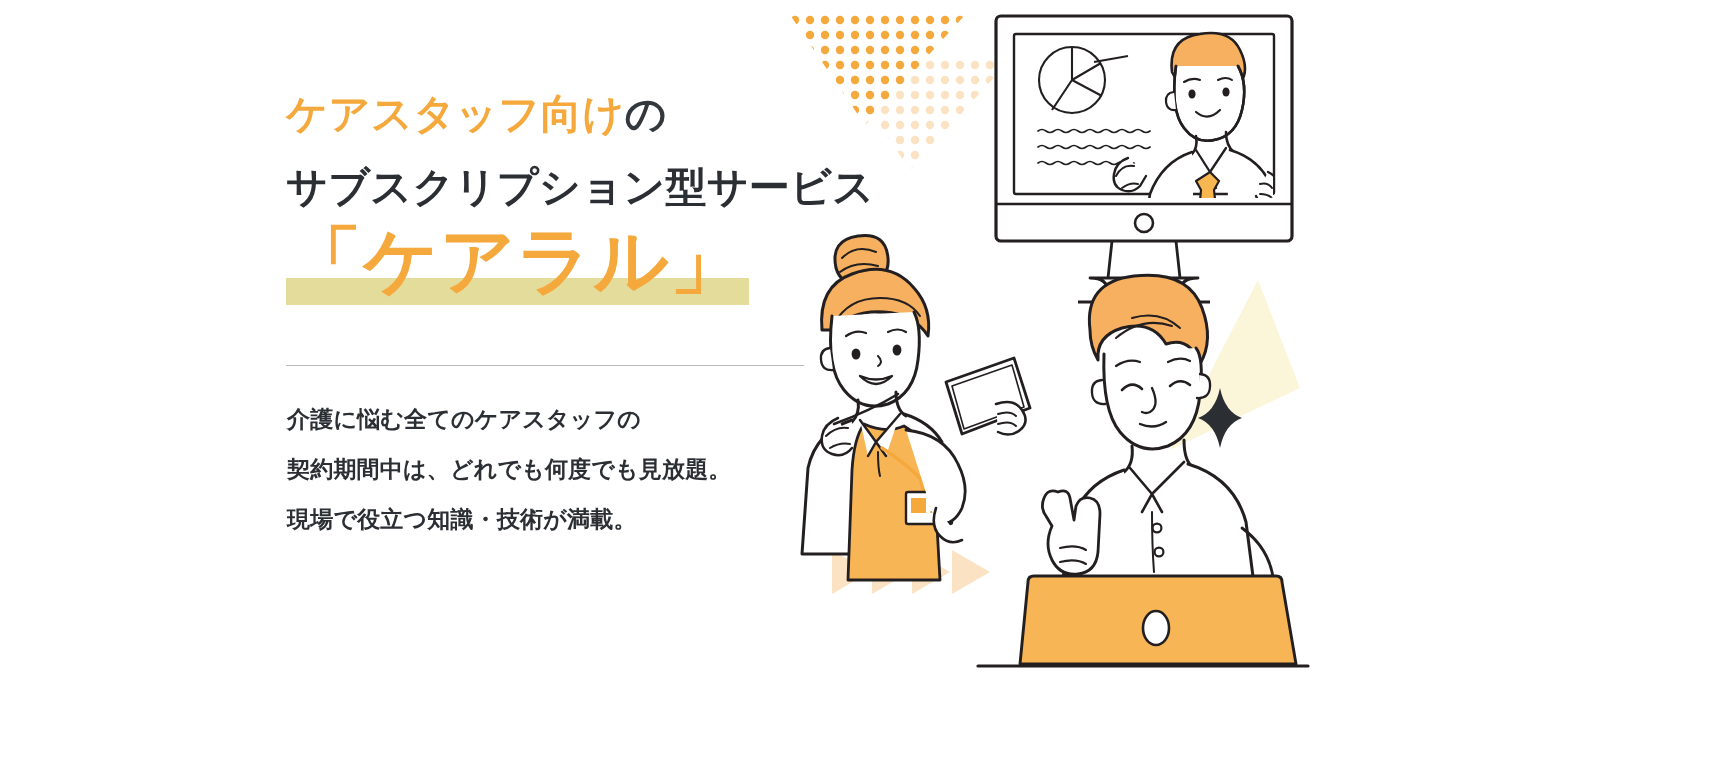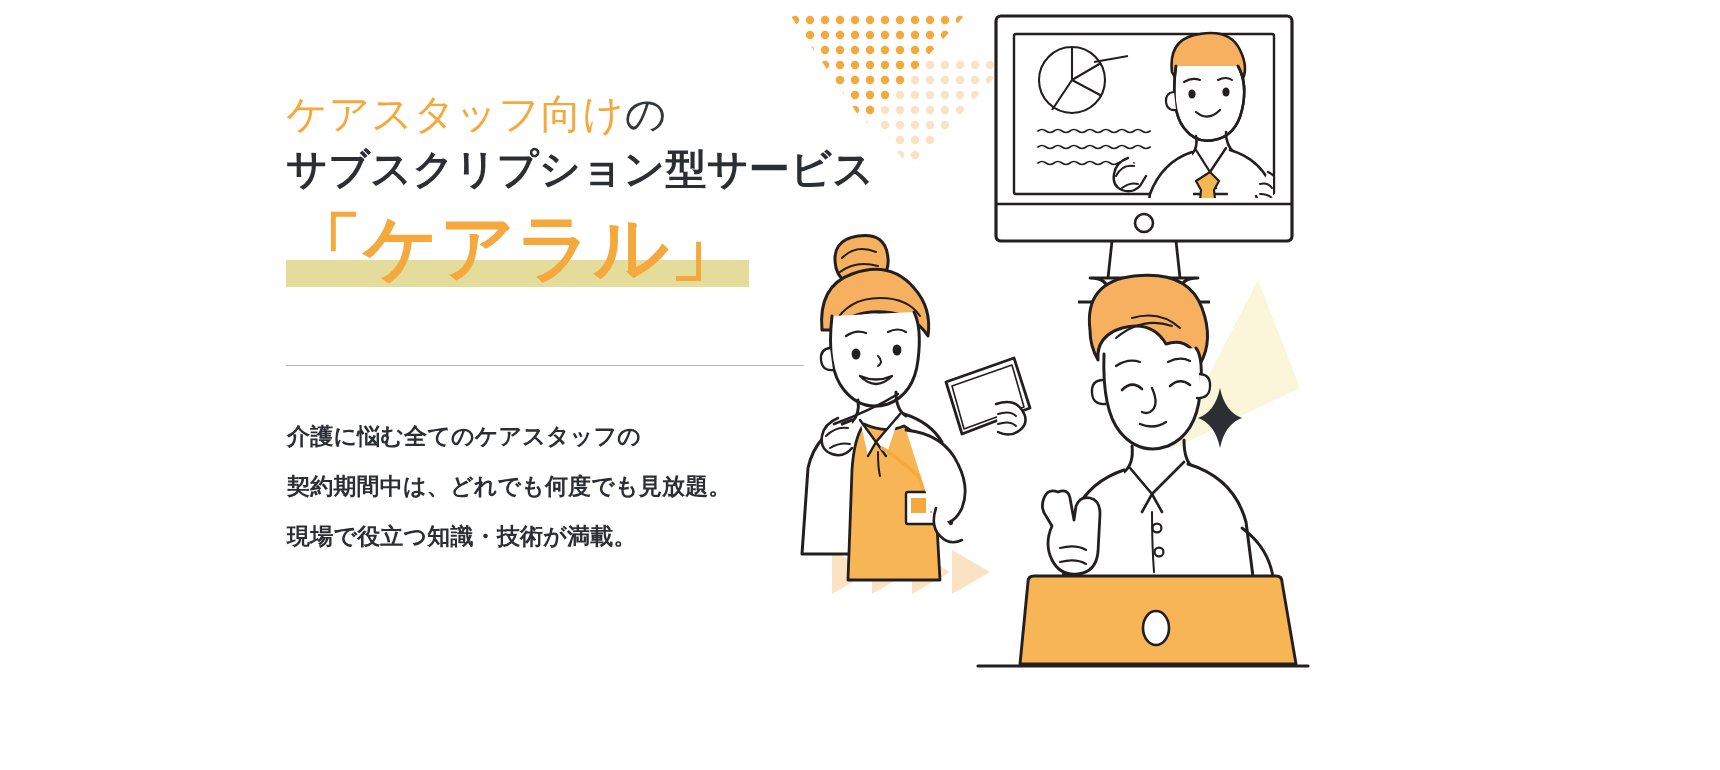--- a/index.html
+++ b/index.html
@@ -18,41 +18,42 @@
 
   
   .copy{
     position:absolute;
     left:286px;top:88px;
     width:560px;
   }
   .line-1{
     font-size:41px;
     line-height:1.28;
-    font-weight:400;
+    font-weight:700;
     letter-spacing:.5px;
     color:#33383d;
     white-space:nowrap;
-    margin:0 0 4px 0;
+    margin:0 0 22px 0;
   }
   .line-1 .accent{ color:#f5a93c; }
   .line-2{
     font-size:41px;
     line-height:1.26;
     font-weight:700;
     letter-spacing:.2px;
     color:#2b2f34;
     white-space:nowrap;
     margin:0;
   }
   .brand-wrap{
     position:relative;
     margin-top:14px;
     display:inline-block;
     padding:0 4px 2px 2px;
+    font-family:Liberation Mono, monospace;
   }
   .brand-highlight{
     position:absolute;
     left:0;right:0;
     bottom:2px;
     height:27px;
     background:#e4dc9a;
     z-index:0;
   }
   .brand{
@@ -70,21 +71,21 @@
     left:286px;top:365px;
     width:518px;height:1px;
     background:#b9b9b9;
   }
   .body-copy{
     position:absolute;
     left:287px;top:405px;
     width:520px;
   }
   .body-copy p{
-    margin:17px 0 20px 0;
+    margin:0 0 20px 0;
     font-size:23px;
     line-height:1.3;
     font-weight:700;
     letter-spacing:.2px;
     color:#2b2f34;
     white-space:nowrap;
   }
   .body-copy p:last-child{margin-bottom:0;}
 
   

